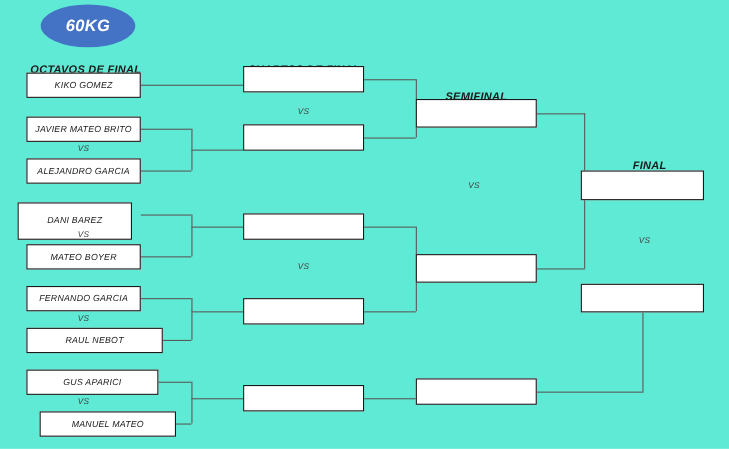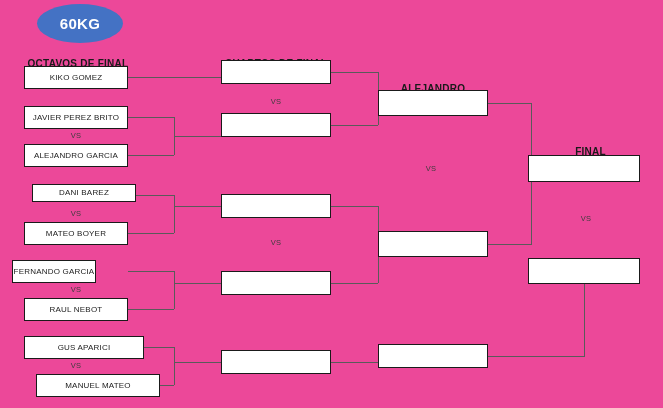--- a/index.html
+++ b/index.html
@@ -5,21 +5,22 @@
   html,body{margin:0;padding:0;}
   body{
     width:663px;height:408px;
     background:#ffffff;
     font-family:"Liberation Sans", sans-serif;
     overflow:hidden;
   }
   #bracket{
     position:relative;
     width:663px;height:408px;
-    background:#ec4899;
+    background:#5eead4;
+    font-style:italic;
   }
 
   
   .badge{
     position:absolute;
     left:37px;top:4px;
     width:86px;height:39px;
     border-radius:50%;
     display:flex;align-items:center;justify-content:center;
   }
@@ -84,21 +85,21 @@
 
 <div id="bracket">
 
   <div class="badge" style="background: rgb(68, 114, 196);">
     <span class="badge-text" style="color: rgb(255, 255, 255);">60KG</span>
   </div>
 
   <div>
       <div class="round-head" style="left: 78px; top: 58px;">OCTAVOS DE FINAL</div>
       <div class="round-head" style="left: 276px; top: 58px;">CUARTOS DE FINAL</div>
-      <div class="round-head" style="left: 433px; top: 83px;">ALEJANDRO</div>
+      <div class="round-head" style="left: 433px; top: 83px;">SEMIFINAL</div>
       <div class="round-head" style="left: 584px; top: 146px; padding-left: 13px;">FINAL</div>
     </div>
   <div>
       <div class="ln h" style="left: 128px; top: 77px; width: 93px; background: rgb(90, 90, 90);"></div>
       <div class="ln h" style="left: 128px; top: 117px; width: 46px; background: rgb(90, 90, 90);"></div>
       <div class="ln h" style="left: 128px; top: 155px; width: 46px; background: rgb(90, 90, 90);"></div>
       <div class="ln v" style="left: 174px; top: 117px; height: 38px; background: rgb(90, 90, 90);"></div>
       <div class="ln h" style="left: 174px; top: 136px; width: 47px; background: rgb(90, 90, 90);"></div>
       <div class="ln h" style="left: 128px; top: 195px; width: 46px; background: rgb(90, 90, 90);"></div>
       <div class="ln h" style="left: 128px; top: 233px; width: 46px; background: rgb(90, 90, 90);"></div>
@@ -123,35 +124,35 @@
       <div class="ln h" style="left: 488px; top: 244px; width: 44px; background: rgb(90, 90, 90);"></div>
       <div class="ln v" style="left: 531px; top: 103px; height: 141px; background: rgb(90, 90, 90);"></div>
       <div class="ln h" style="left: 488px; top: 356px; width: 96px; background: rgb(90, 90, 90);"></div>
       <div class="ln v" style="left: 584px; top: 284px; height: 73px; background: rgb(90, 90, 90);"></div>
     </div>
   <div>
       <div class="slot" style="left: 24px; top: 66px; width: 104px; height: 23px; border-color: rgb(26, 26, 26); justify-content: center;">
         <span class="slot-name">KIKO GOMEZ</span>
       </div>
       <div class="slot" style="left: 24px; top: 106px; width: 104px; height: 23px; border-color: rgb(26, 26, 26);">
-        <span class="slot-name">JAVIER PEREZ BRITO</span>
+        <span class="slot-name">JAVIER MATEO BRITO</span>
       </div>
       <div class="slot" style="left: 24px; top: 144px; width: 104px; height: 23px; border-color: rgb(26, 26, 26); align-items: center;">
         <span class="slot-name">ALEJANDRO GARCIA</span>
       </div>
-      <div class="slot" style="left: 32px; top: 184px; width: 104px; height: 18px; border-color: rgb(26, 26, 26);">
+      <div class="slot" style="left: 16px; top: 184px; width: 104px; height: 34px; border-color: rgb(26, 26, 26);">
         <span class="slot-name">DANI BAREZ</span>
       </div>
       <div class="slot" style="left: 24px; top: 222px; width: 104px; height: 23px; border-color: rgb(26, 26, 26);">
         <span class="slot-name">MATEO BOYER</span>
       </div>
-      <div class="slot" style="left: 12px; top: 260px; width: 84px; height: 23px; border-color: rgb(26, 26, 26);">
+      <div class="slot" style="left: 24px; top: 260px; width: 104px; height: 23px; border-color: rgb(26, 26, 26);">
         <span class="slot-name">FERNANDO GARCIA</span>
       </div>
-      <div class="slot" style="left: 24px; top: 298px; width: 104px; height: 23px; border-color: rgb(26, 26, 26);">
+      <div class="slot" style="left: 24px; top: 298px; width: 124px; height: 23px; border-color: rgb(26, 26, 26);">
         <span class="slot-name">RAUL NEBOT</span>
       </div>
       <div class="slot" style="left: 24px; top: 336px; width: 120px; height: 23px; border-color: rgb(26, 26, 26);">
         <span class="slot-name">GUS APARICI</span>
       </div>
       <div class="slot" style="left: 36px; top: 374px; width: 124px; height: 23px; border-color: rgb(26, 26, 26);">
         <span class="slot-name">MANUEL MATEO</span>
       </div>
       <div class="slot" style="left: 221px; top: 60px; width: 110px; height: 24px; border-color: rgb(26, 26, 26);">
         <span class="slot-name"></span>

